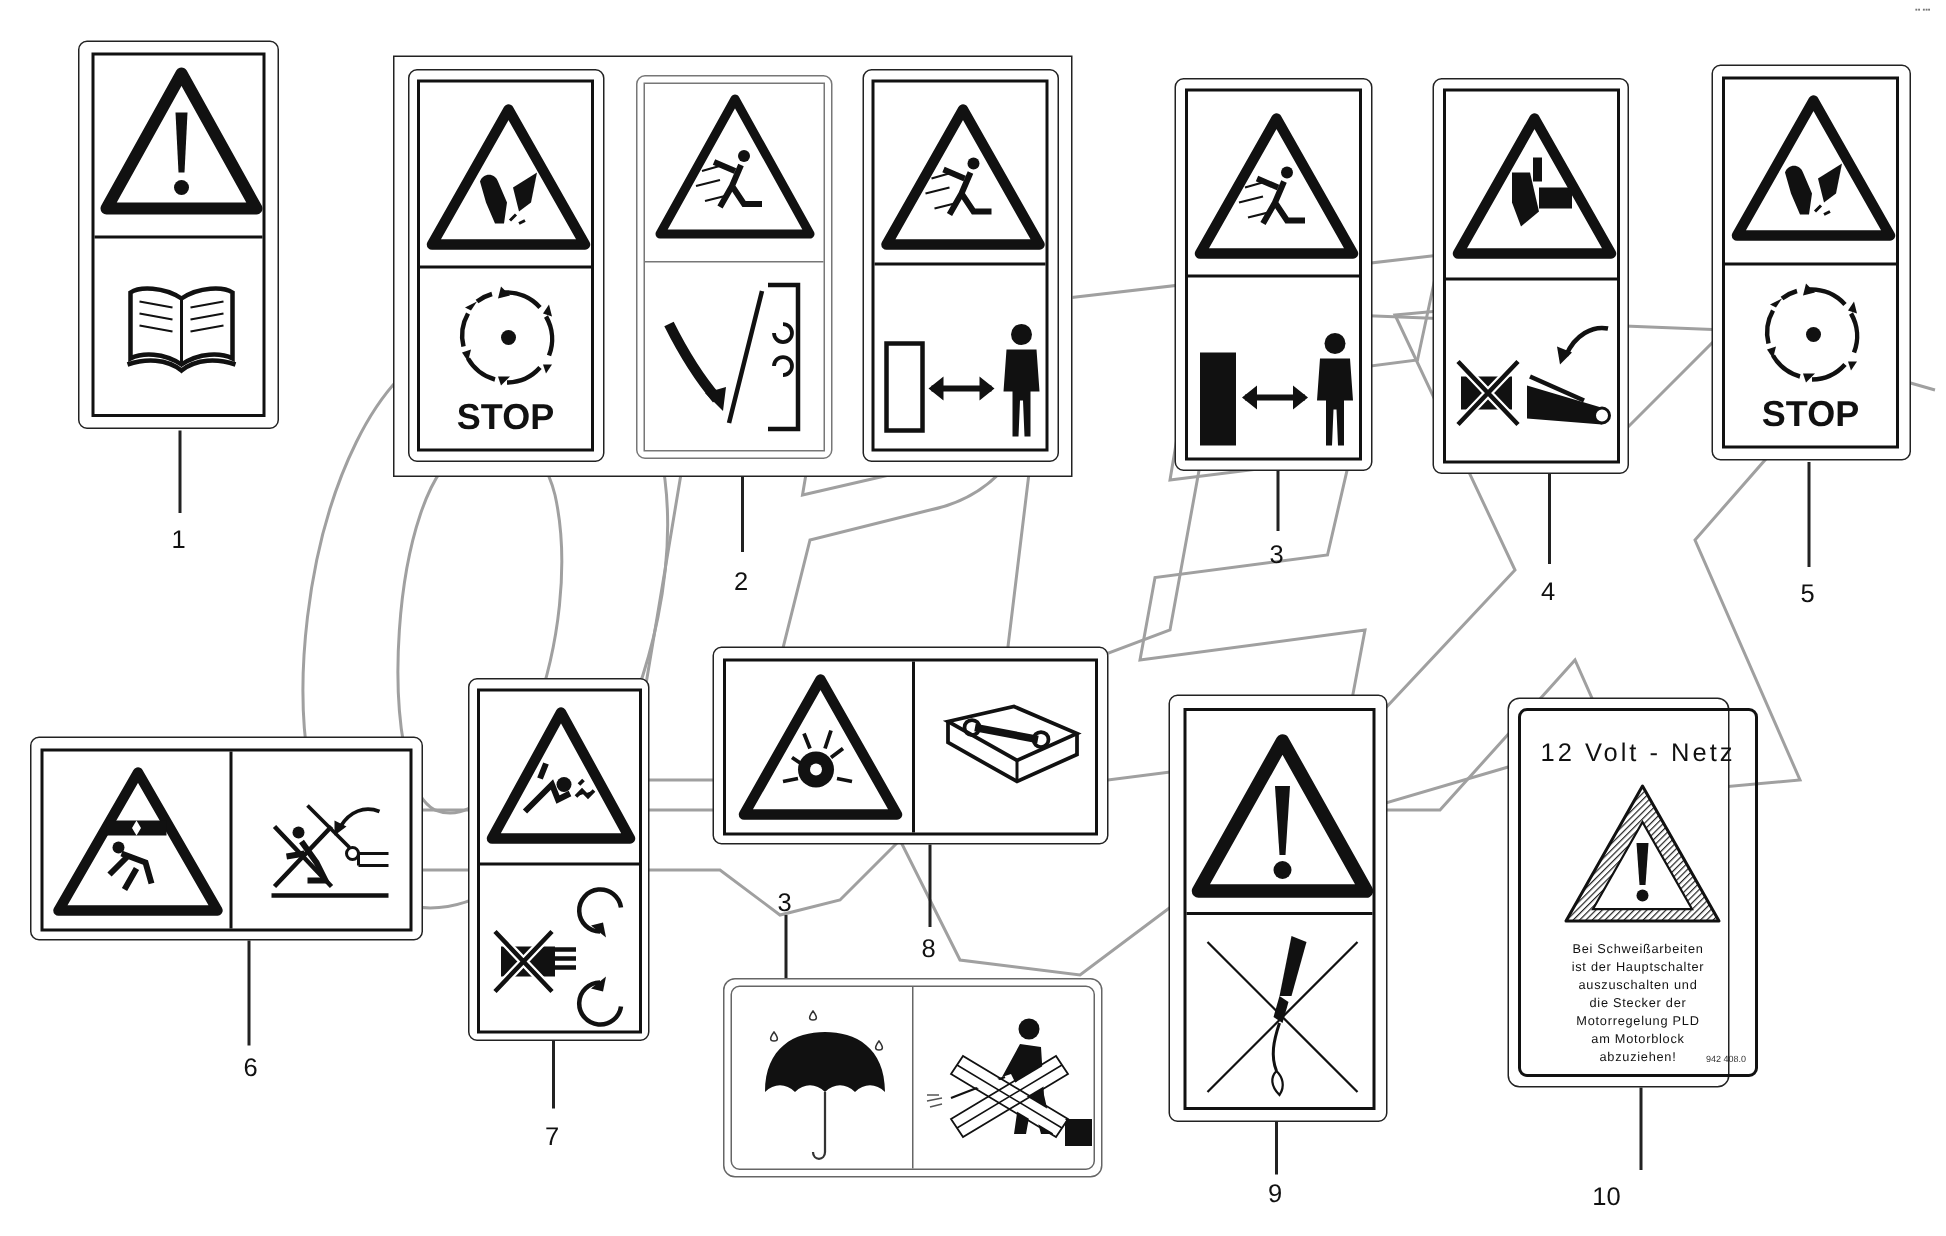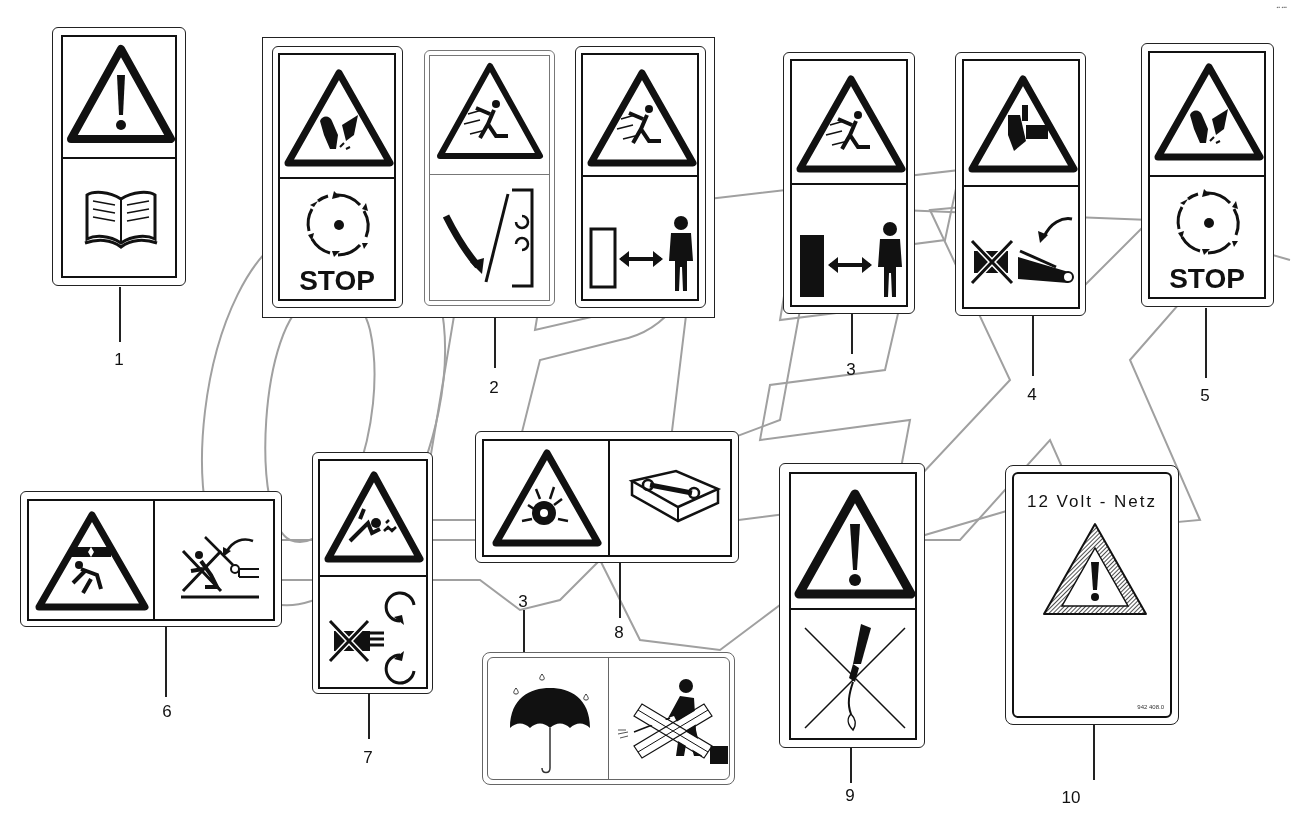--- a/index.html
+++ b/index.html
@@ -4,21 +4,21 @@
 <style>
   html,body{margin:0;padding:0;background:#fff;}
   body{width:1297px;height:824px;position:relative;overflow:hidden;font-family:"Liberation Sans",sans-serif;}
   .decal{position:absolute;border:1.5px solid #222;border-radius:6px;background:#fff;box-sizing:border-box;}
   .panel{position:absolute;border:2px solid #111;box-sizing:border-box;}
   .group{position:absolute;border:1.5px solid #222;box-sizing:border-box;background:#fff;}
   .divh{position:absolute;left:0;right:0;height:2px;background:#111;}
   .divv{position:absolute;top:0;bottom:0;width:2px;background:#111;}
   .leader{position:absolute;width:1.5px;background:#222;}
   .num{position:absolute;font-size:17px;color:#111;text-align:center;width:30px;}
-  .stop{position:absolute;font-weight:bold;font-size:28px;color:#111;text-align:center;width:100%;}
+  .stop{position:absolute;font-weight:bold;font-size:24px;color:#111;text-align:center;width:100%;}
   svg{position:absolute;overflow:visible;}
   .watermark{position:absolute;left:0;top:0;width:1297px;height:824px;pointer-events:none;}
   .corner{position:absolute;right:10px;top:4px;font-size:5px;color:#777;}
   .t10title{position:absolute;left:0;right:0;top:18px;text-align:center;font-size:17px;letter-spacing:2px;color:#111;}
   .t10text{position:absolute;left:8px;right:8px;top:152px;text-align:center;font-size:8.5px;line-height:12px;color:#111;letter-spacing:0.5px;}
   .t10code{position:absolute;right:6px;bottom:6px;font-size:6px;color:#333;}
 </style>
 </head>
 <body>
 
@@ -324,32 +324,41 @@
       <path d="M60 0 L70 4 L60 40 L52 40 Z" fill="#111"></path>
       <path d="M52 40 L58 44 L54 58 L48 54 Z" fill="#111"></path>
       <path d="M52 58 C 48 70 46 80 50 90" fill="none" stroke="#111" stroke-width="2"></path>
       <path d="M50 90 c -4 4 -4 10 2 16 c 4 -6 2 -12 -2 -16 z" fill="none" stroke="#111" stroke-width="1.5"></path>
     </svg>
   </div>
 </div>
 <div class="leader" style="left:850px;top:748px;height:35px;"></div>
 <div class="num" style="left:835px;top:786px;">9</div>
 
-<div class="decal" style="left:1005px;top:465px;width:174px;height:260px;border-radius:8px;">
+<div class="decal" style="left:1005px;top:465px;width:148px;height:260px;border-radius:8px;">
   <div class="panel" style="left:6px;top:6px;width:160px;height:246px;border-radius:6px;">
     <div class="t10title">12 Volt - Netz</div>
     <svg style="left:28px;top:48px;" width="106" height="96" viewBox="0 0 106 96">
       <defs>
         <pattern id="hatch" width="3" height="3" patternUnits="userSpaceOnUse" patternTransform="rotate(45)">
           <rect width="3" height="3" fill="#fff"></rect>
             <line x1="0" y1="0" x2="0" y2="3" stroke="#222" stroke-width="1.6"></line>
         </pattern>
       </defs>
       <path d="M53 2 L104 92 L2 92 Z" fill="url(#hatch)" stroke="#111" stroke-width="2" stroke-linejoin="round"></path>
       <path d="M53 26 L86 84 L20 84 Z" fill="#fff" stroke="#111" stroke-width="1.5"></path>
       <path d="M49 40 L57 40 L55 68 L51 68 Z" fill="#111"></path>
       <circle cx="53" cy="75" r="4" fill="#111"></circle>
     </svg>
+    <div class="t10text">
+      <div>Bei Schweißarbeiten</div>
+      <div>ist der Hauptschalter</div>
+      <div>auszuschalten und</div>
+      <div>die Stecker der</div>
+      <div>Motorregelung PLD</div>
+      <div>am Motorblock</div>
+      <div>abzuziehen!</div>
+    </div>
     <div class="t10code">942 408.0</div>
   </div>
 </div>
 <div class="leader" style="left:1093px;top:725px;height:55px;"></div>
 <div class="num" style="left:1056px;top:788px;">10</div>
 
 </body></html>

